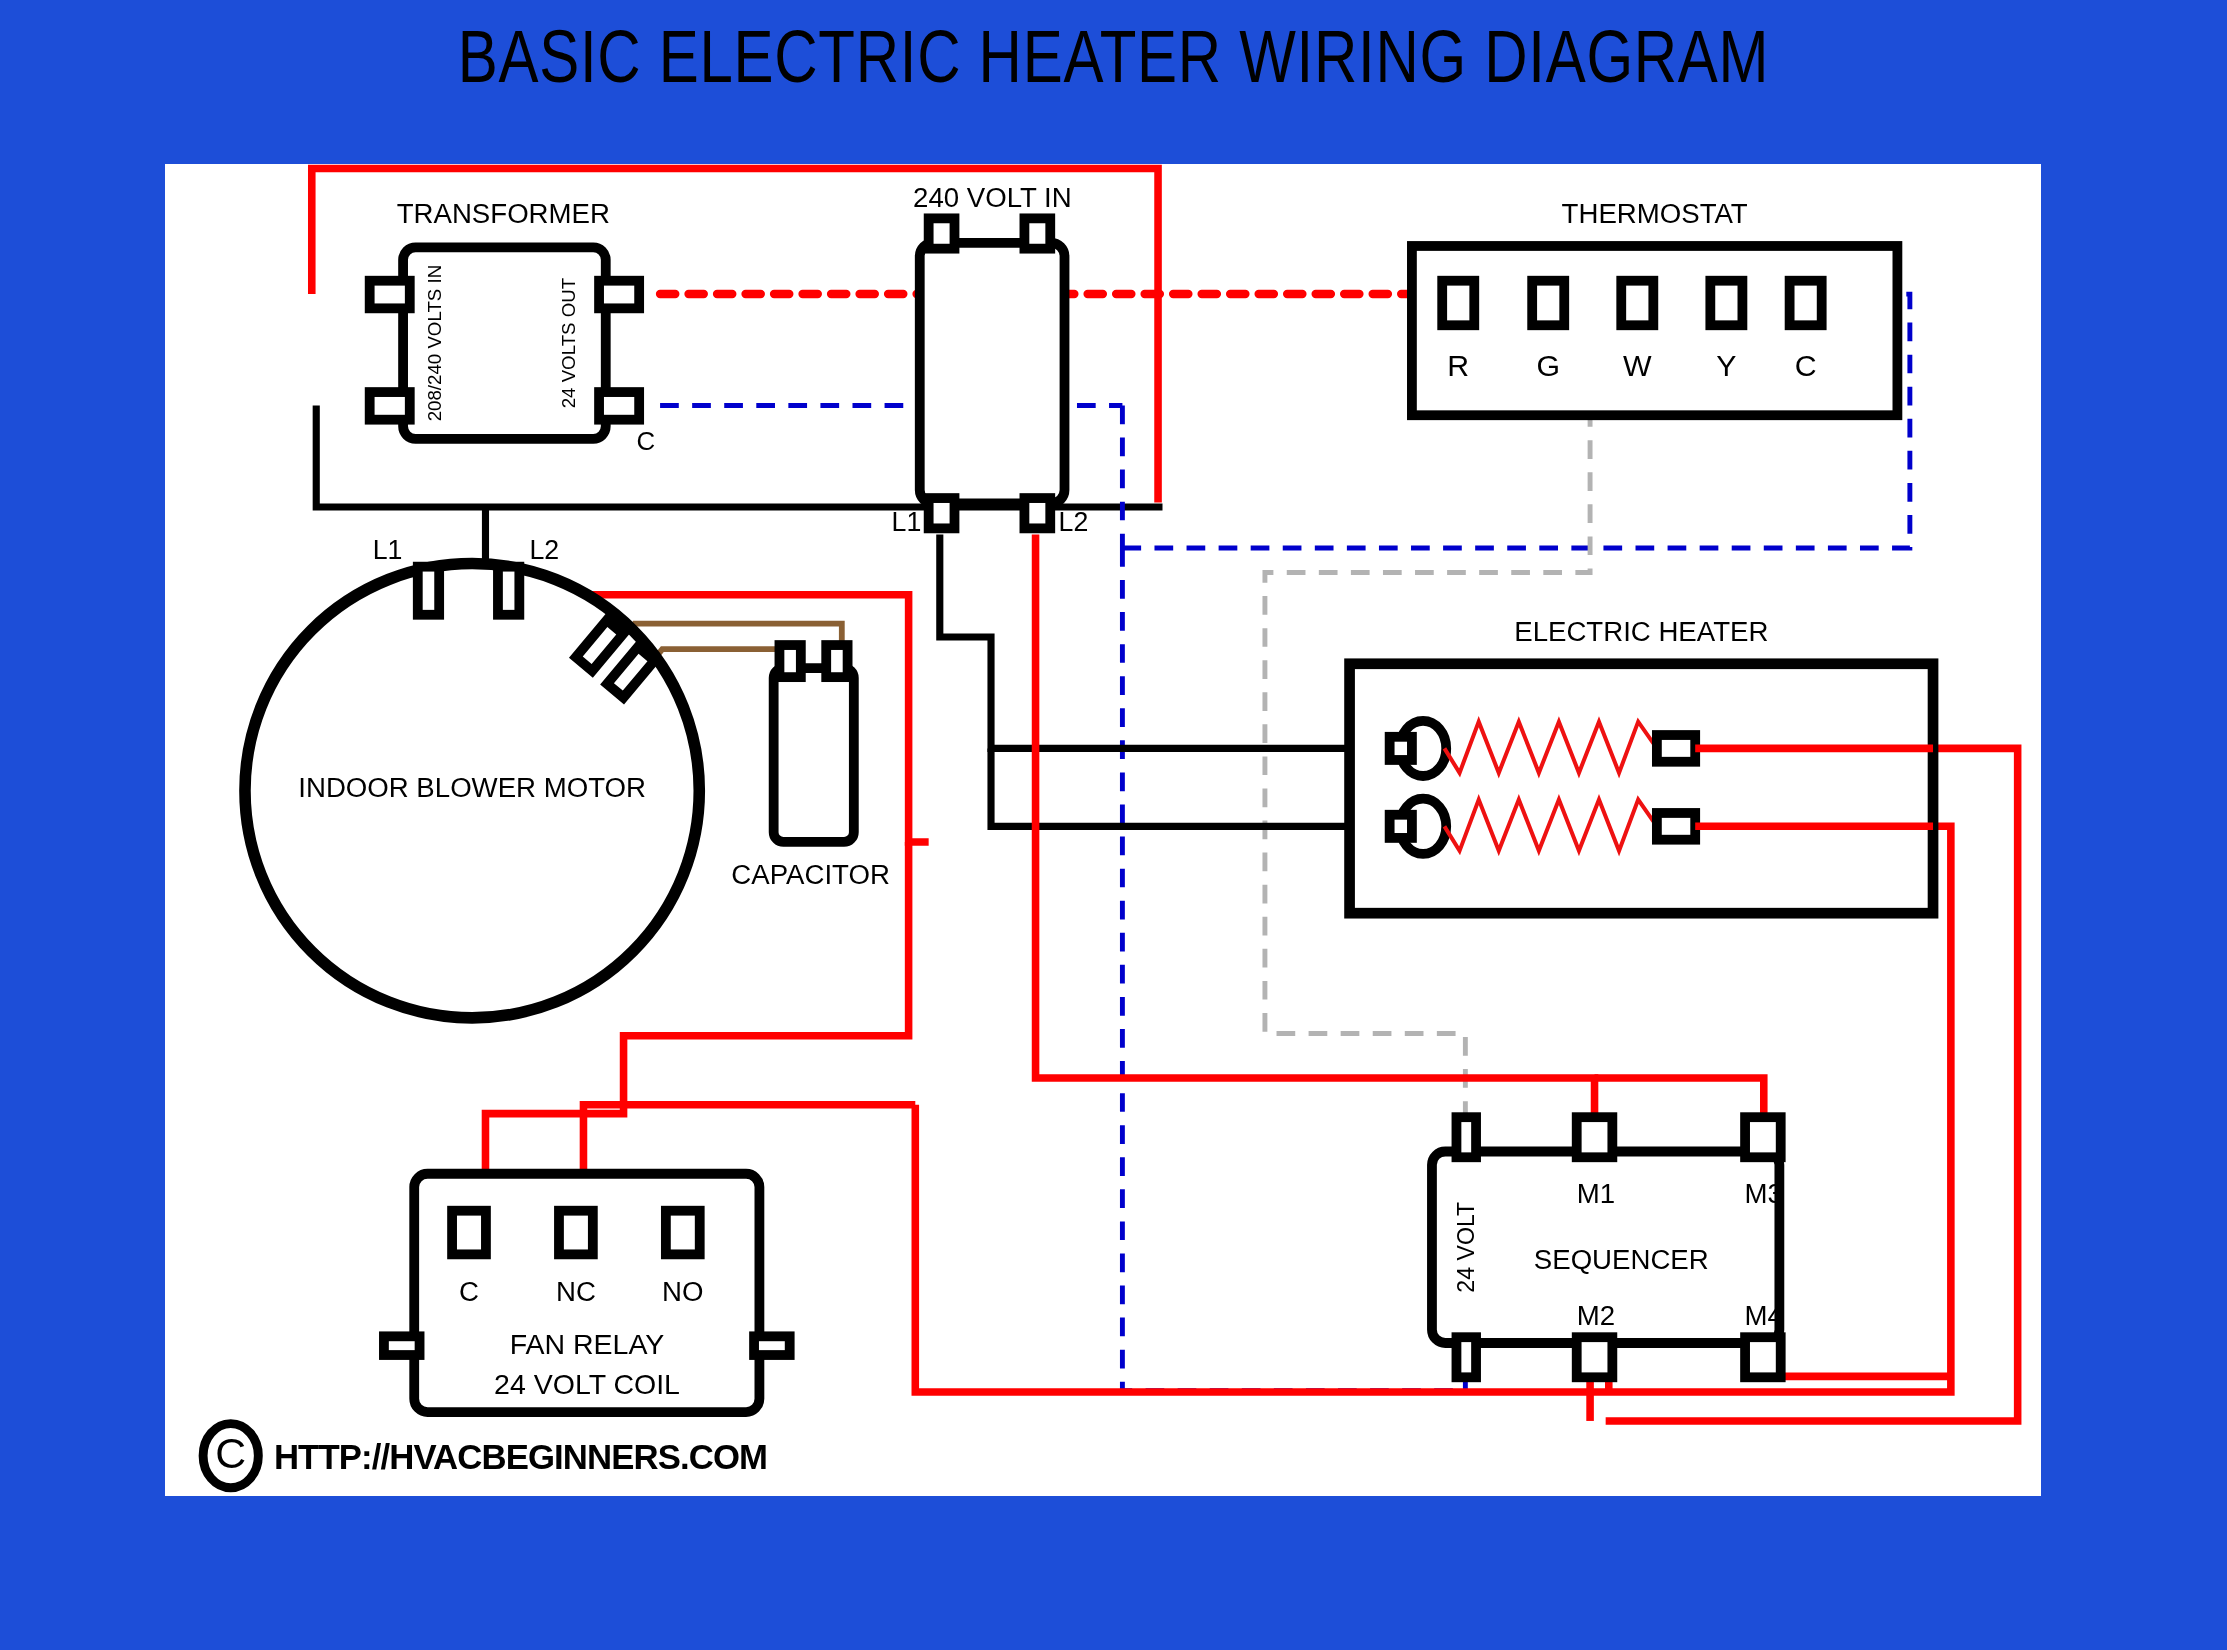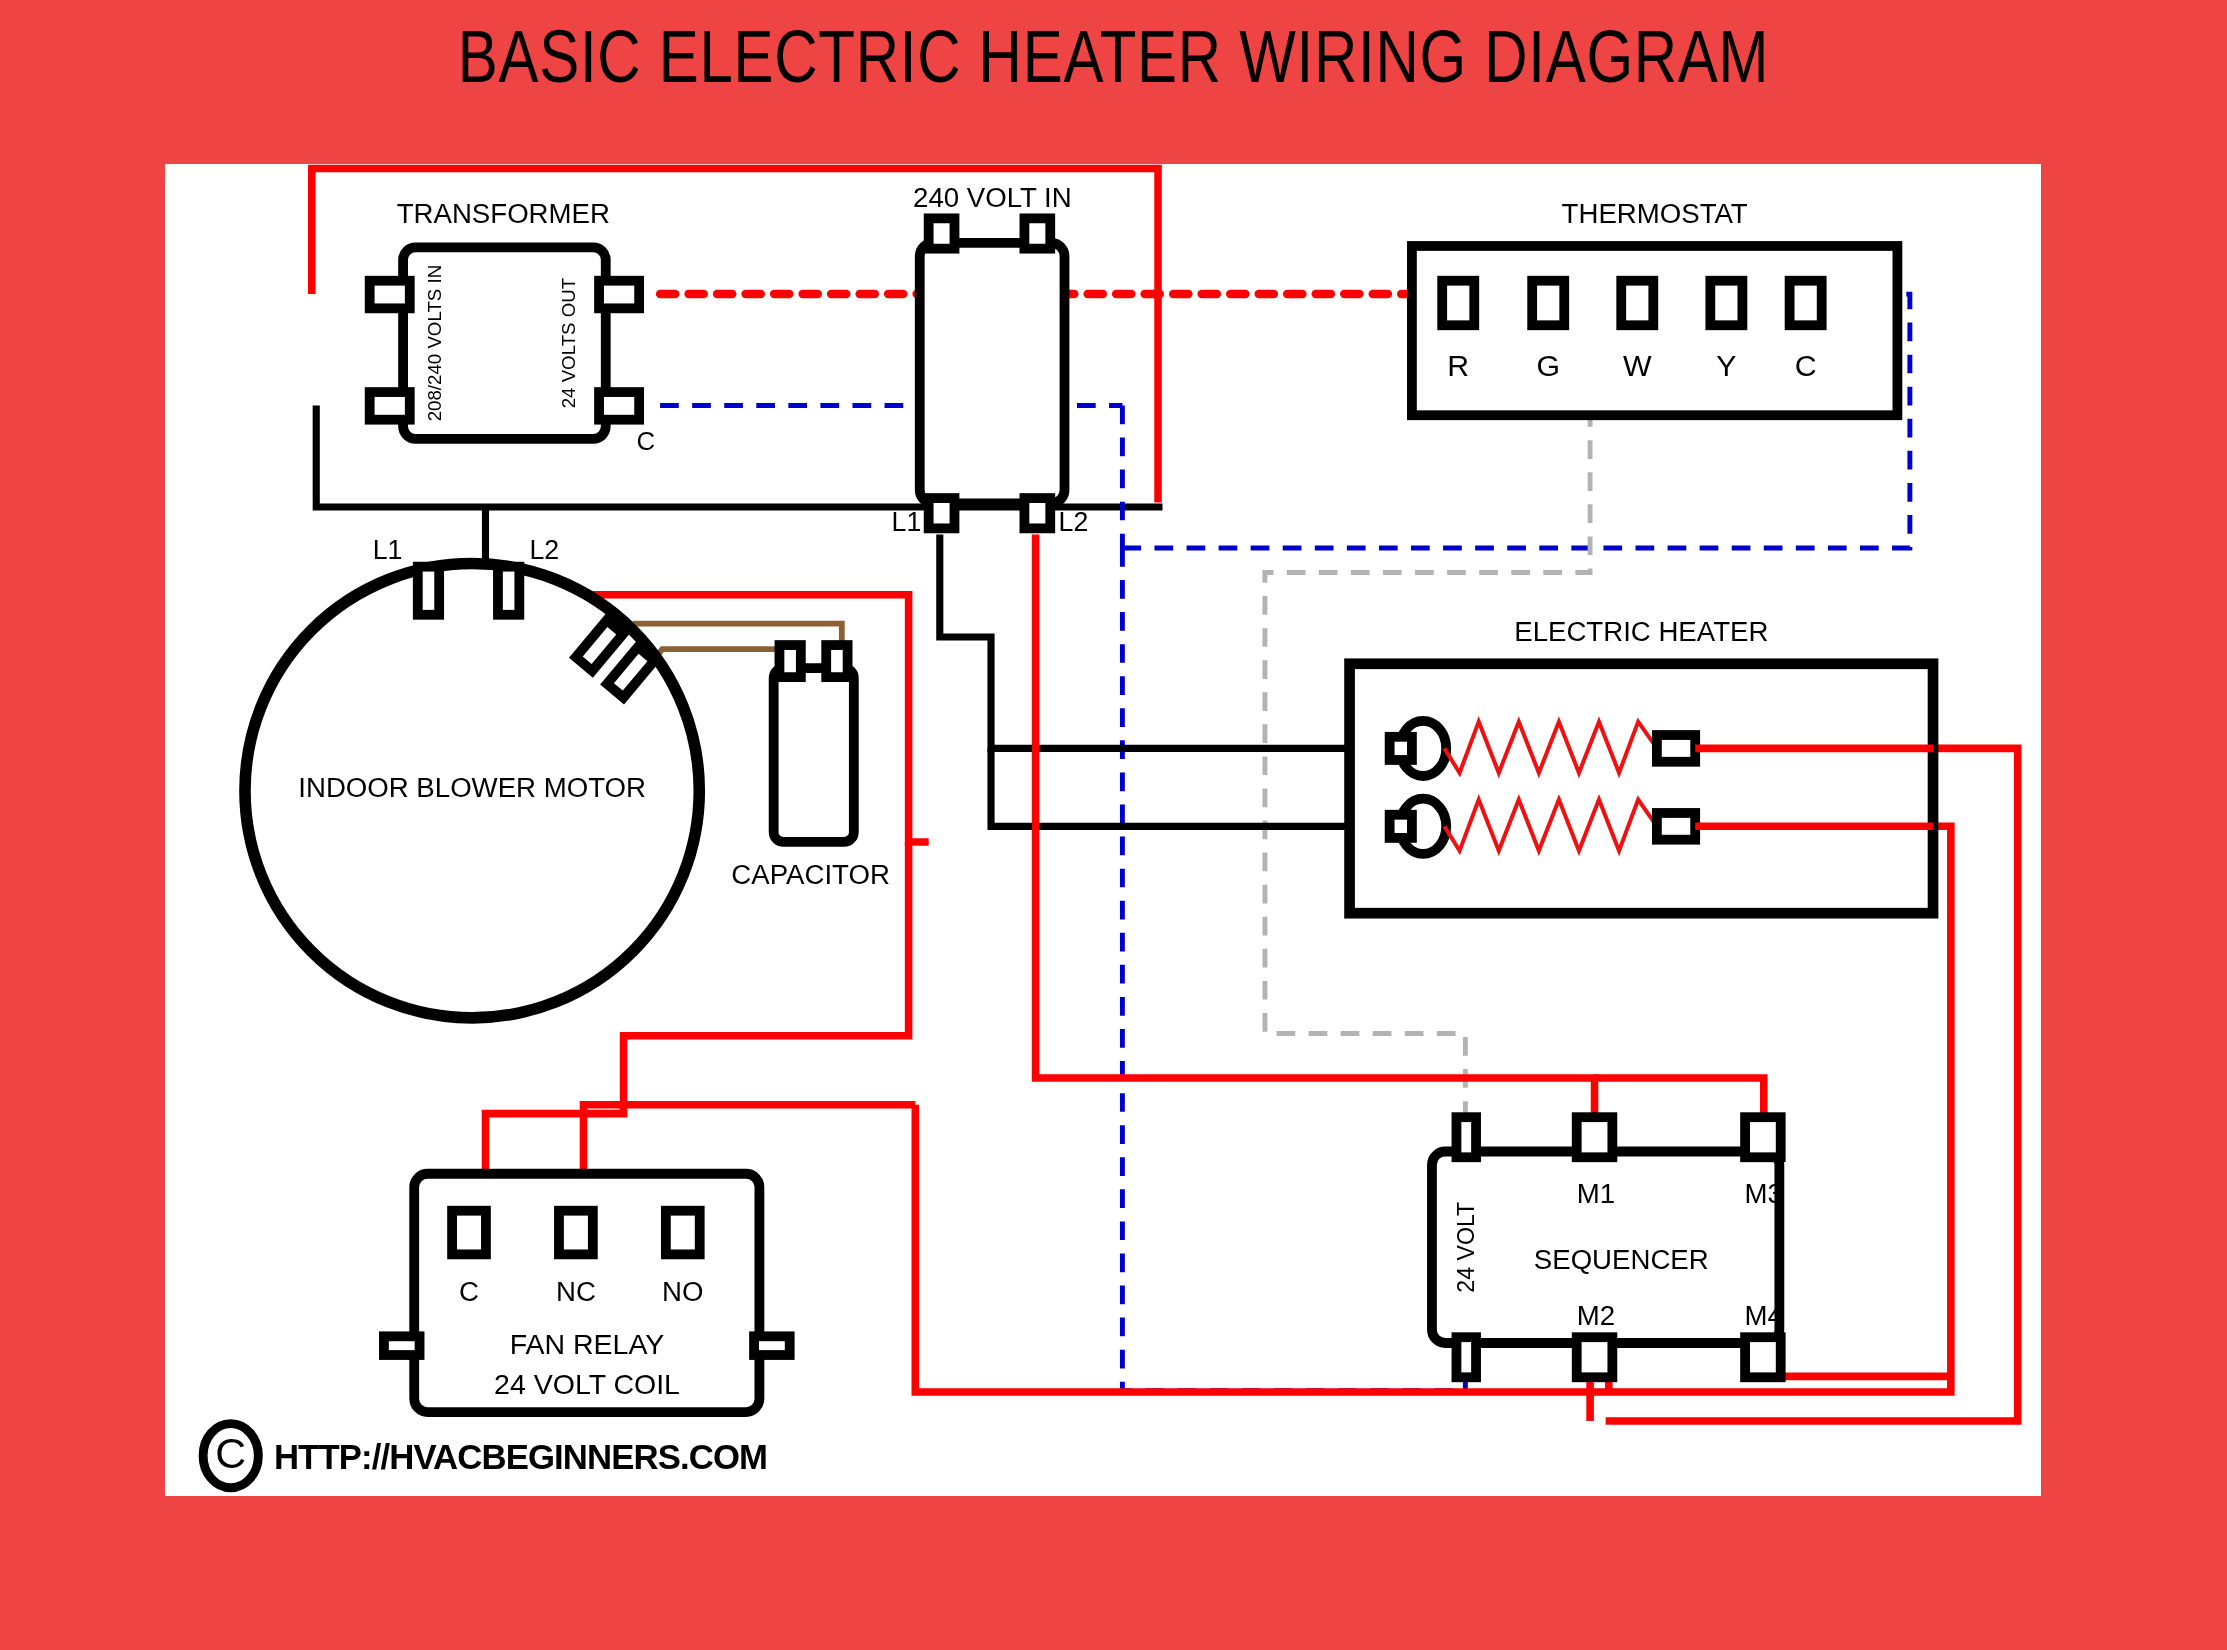--- a/index.html
+++ b/index.html
@@ -1,16 +1,16 @@
 <!DOCTYPE html>
 <html style="font-size:7.1px"><head>
 <meta charset="utf-8">
 <style>
   html,body{margin:0;padding:0;background:#cfcfcf;}
-  #root{position:relative;width:2227px;height:1650px;background:#ef4444;
+  #root{position:relative;width:2227px;height:1650px;background:#1d4ed8;
         font-family:"Liberation Sans",sans-serif;overflow:hidden;}
   #title{position:absolute;left:0;top:12.5px;width:2227px;text-align:center;
          font-size:75px;letter-spacing:0.9px;color:#000;
          font-family:"Liberation Sans",sans-serif;
          transform:scaleX(.80);transform-origin:50% 0;white-space:nowrap;}
   #panel{position:absolute;left:165px;top:164px;width:1876px;height:1332px;background:#fff;}
   svg{position:absolute;left:0;top:0;}
 </style>
 </head>
 <body>

